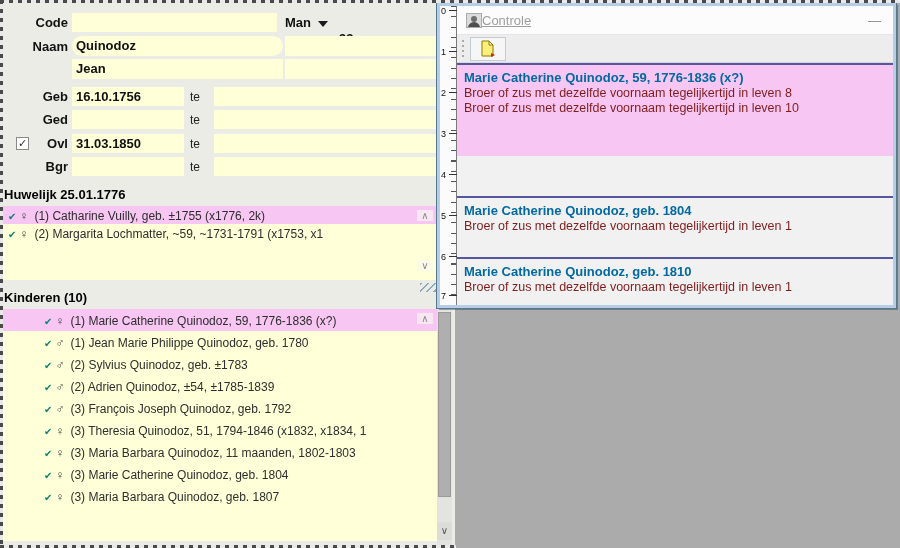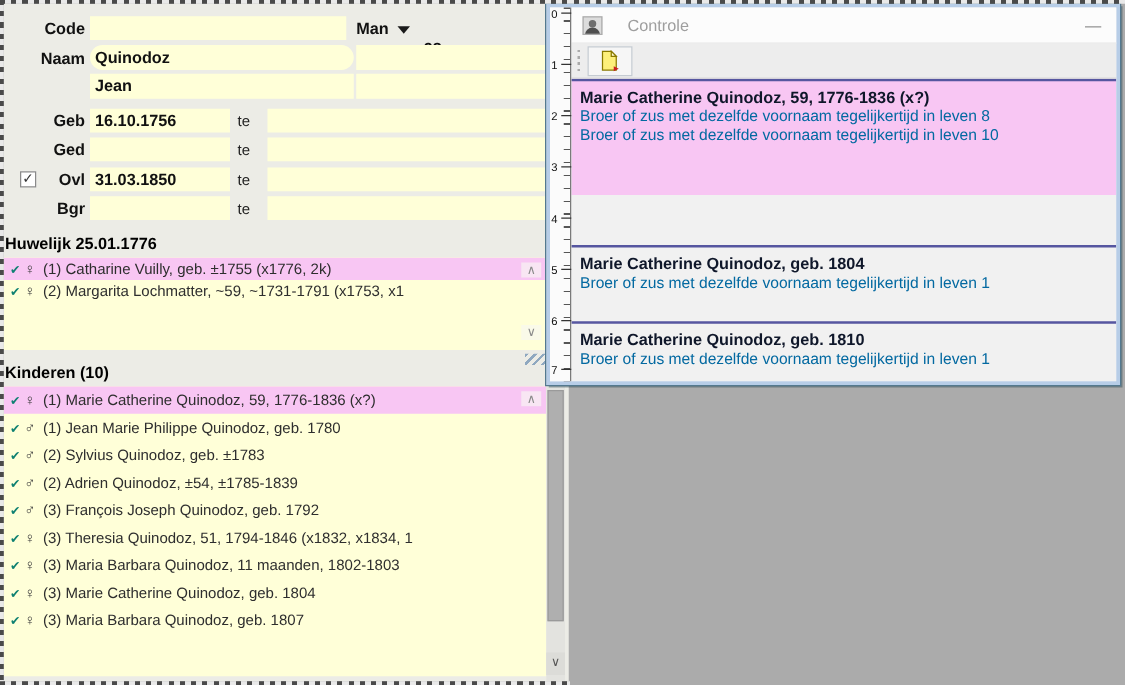--- a/index.html
+++ b/index.html
@@ -32,21 +32,21 @@
 
   .secheader { position:absolute; left:1px; font-weight:bold; font-size:13px; color:#000; }
 
   .listbox { position:absolute; left:0; width:434px; background:#FFFFD8; overflow:hidden; }
   .li { position:relative; width:100%; white-space:nowrap; overflow:hidden; }
   .li.pink { background:#F8C6F3; }
   .li .chk { color:#0E8071; font-size:10px; margin:0 3px 0 5px; }
   .li .gen { color:#3a3a3a; font-size:12px; margin-right:6px; }
   .li .txt { font-size:12px; color:#2e2e2e; }
   .m-li { height:18px; line-height:18px; }
-  .c-li { height:22px; line-height:22px; }
+  .c-li { height:22px; line-height:22px;padding-left:36px; }
   .scroll-glyph { position:absolute; right:4px; width:16px; text-align:center;
     color:#8a8a8a; font-size:10px; background:rgba(248,248,242,0.65); }
   .grip { position:absolute; left:417px; width:16px; height:9px;
     background:repeating-linear-gradient(135deg,#8fa8c0 0 2px,transparent 2px 5px); }
 
   
   .vsb { position:absolute; left:434px; top:306px; width:15px; height:236px; background:#E3E3DF; }
   .vsb .thumb { position:absolute; left:1px; top:3px; width:13px; height:185px;
     background:#AFAFAF; border:1px solid #9a9a9a; }
   .vsb .arr { position:absolute; left:0; top:213px; width:15px; height:18px;
@@ -58,40 +58,40 @@
     box-shadow:2px 2px 0 rgba(40,70,80,0.45); display:flex; z-index:30; }
   .ruler { position:relative; width:17px; background:#FBFBFB; border-right:1px solid #7a7a7a;
     flex:0 0 17px; }
   .ruler-ticks { position:absolute; right:0; top:0; bottom:0; width:5px;
     background:repeating-linear-gradient(180deg,#555 0 1px,transparent 1px 10.3px); }
   .ruler .num { position:absolute; left:1px; font-size:9px; color:#111; }
   .ruler .num::after { content:""; position:absolute; left:8px; top:4px; width:8px; height:1px; background:#333; }
   .cmain { flex:1; display:flex; flex-direction:column; min-width:0; }
   .ctitle { height:29px; background:#FCFCFC; border-bottom:1px solid #E6E6E6;
     display:flex; align-items:center; }
-  .ctitle .label { color:#9e9e9e; font-size:13px; margin-left:20px; }
+  .ctitle .label { color:#9e9e9e; font-size:13px; margin-left:0;text-decoration:underline; }
   .minbtn { margin-left:auto; margin-right:12px; color:#8a8a8a; font-size:13px; cursor:default; }
   .persicon { width:16px; height:15px; margin-left:9px; background:#DCDCDC; border:1px solid #ababab;
     position:relative; overflow:hidden; }
   .persicon .head { position:absolute; left:4px; top:2px; width:6px; height:6px; border-radius:50%; background:#6e6e6e; }
   .persicon .body { position:absolute; left:1px; top:8px; width:12px; height:7px;
     border-radius:6px 6px 0 0; background:#4f4f4f; }
   .ctoolbar { height:28px; background:#EDEDED; border-bottom:1px solid #D8D8D8;
     display:flex; align-items:center; }
   .tb-handle { width:2px; height:18px; margin:0 6px 0 5px;
     background:repeating-linear-gradient(180deg,#aaa 0 2px,transparent 2px 5px); }
   .tb-btn { width:36px; height:24px; background:#F6F6F6; border:1px solid #C5CBD2;
     display:flex; align-items:center; justify-content:center; }
 
   .entries { flex:1; display:flex; flex-direction:column; overflow:hidden; }
   .entry { padding:4px 7px 0 7px; border-top:2px solid #5656A0; overflow:hidden; }
   .entry.pink { background:#F8C6F3; }
   .entry.plain { background:#F1F1F1; }
-  .entry .etitle { font-weight:bold; font-size:13px; color:#0f172a; line-height:17px; white-space:nowrap; }
-  .entry .eline { font-size:12.5px; color:#0369a1; line-height:15px; white-space:nowrap; }
+  .entry .etitle { font-weight:bold; font-size:13px; color:#0369a1; line-height:17px; white-space:nowrap; }
+  .entry .eline { font-size:12.5px; color:#7f1d1d; line-height:15px; white-space:nowrap; }
   .e1 { height:93px; }
   .e2 { height:61px;margin-top:40px; }
   .e3 { flex:1; }
 </style>
 </head>
 <body>
 
 <div class="ants-top"></div>
 <div class="ants-left"></div>
 <div class="ants-bottom"></div>

